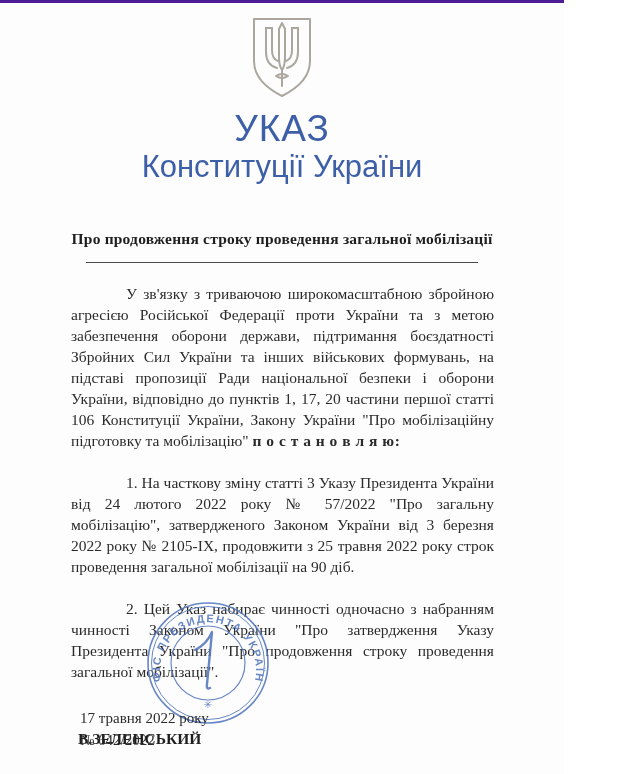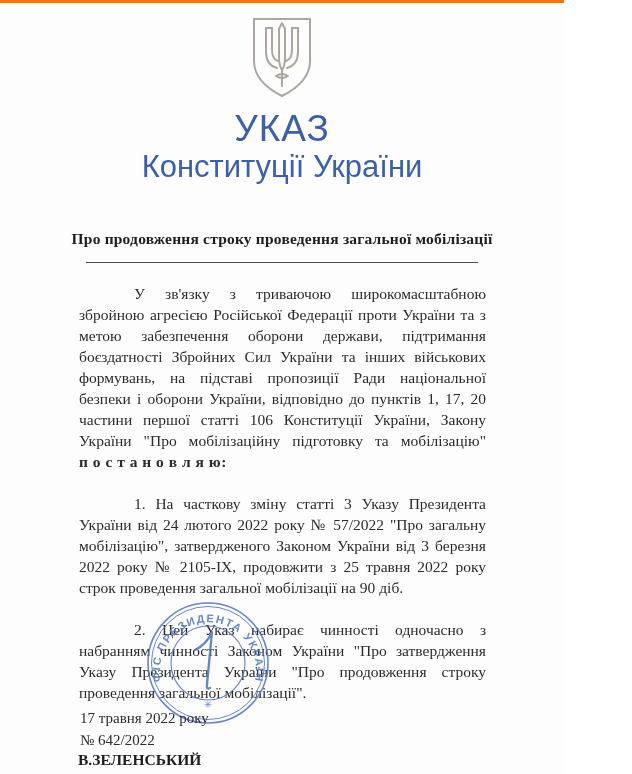--- a/index.html
+++ b/index.html
@@ -1,39 +1,39 @@
 <!DOCTYPE html>
 <html lang="uk"><head>
 <meta charset="utf-8">
 <style>
   html,body{margin:0;padding:0;background:#ffffff;}
   .doc{
     position:relative;
     width:564px;height:774px;
     background:#fdfdfd;
-    border-top:3px solid #f97316;
+    border-top:3px solid #4c1d95;
     box-sizing:border-box;
     overflow:hidden;
     font-family:"Liberation Serif","DejaVu Serif",serif;
     color:#2b2b2b;
   }
   
   .emblem-wrap{display:flex;justify-content:center;margin-top:13px;}
   
   .header{ text-align:center; margin-top:9px; color:#3d5fa8;
            font-family:"Liberation Sans","DejaVu Sans",sans-serif;}
   .header .line1{font-size:37px;line-height:40px;letter-spacing:1px;font-weight:400;}
   .header .line2{font-size:31px;line-height:35px;font-weight:400;}
   
   .title-block{margin-top:46px;text-align:center;}
   .title{font-size:15.5px;font-weight:bold;color:#1e1e1e;margin:14px;letter-spacing:.2px;}
   .title-rule{width:392px;margin:13px auto 0;border-top:1.2px solid #4a4a4a;height:0;}
   
   .body{margin:20px 62px 0 63px;font-size:15.5px;line-height:21px;text-align:justify;}
-  .body p{margin:0 16px 21px;text-indent:55px;}
+  .body p{margin:0 8px 21px;text-indent:55px;}
   .decree-word{font-weight:bold;letter-spacing:.5px;white-space:nowrap;}
   
   .sig-row{display:flex;justify-content:space-between;align-items:baseline;
            margin:48px 50px 0 78px;font-size:15.5px;font-weight:bold;color:#1e1e1e;}
   
   .stamp{position:absolute;left:145px;top:595px;opacity:.88;pointer-events:none;}
   
   .footer{position:absolute;left:80px;top:704px;font-size:15px;line-height:22px;color:#2b2b2b;}
   .footer .city{letter-spacing:.5px;}
 </style>

